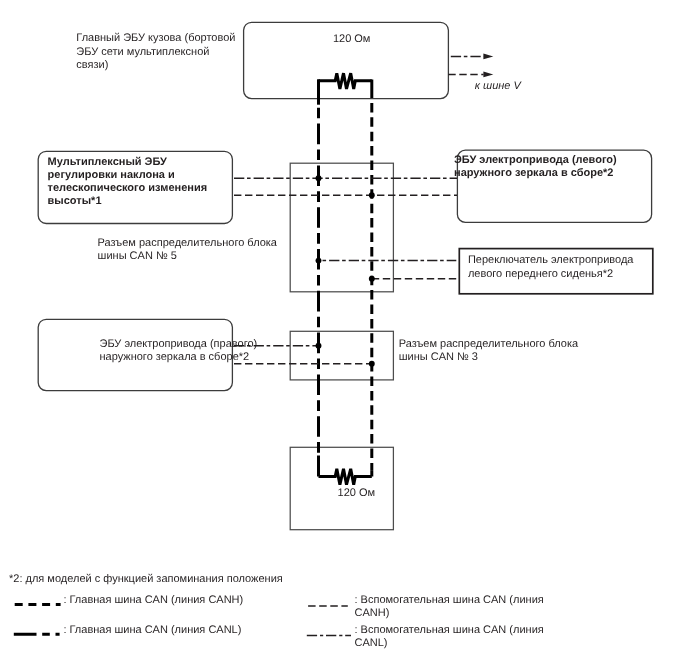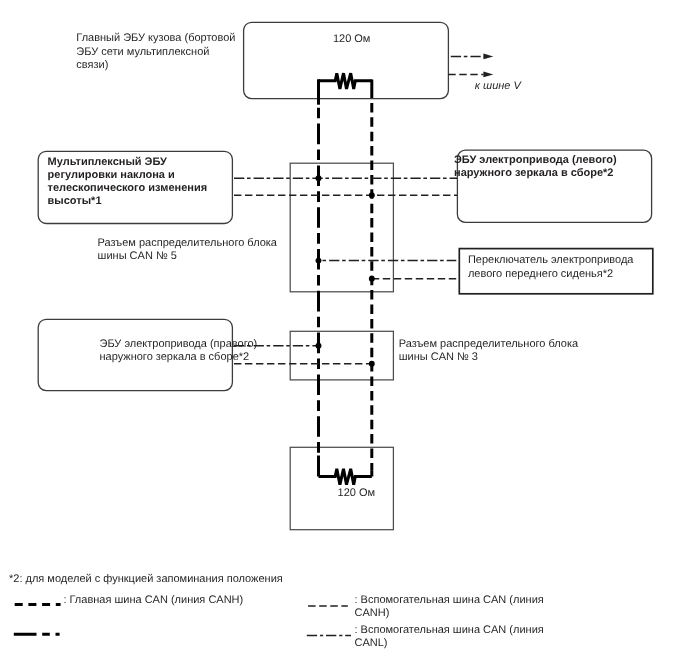--- a/index.html
+++ b/index.html
@@ -80,17 +80,18 @@
 левого переднего сиденья*2</div>
 <div class="txt" style="left:55.5px;top:337.9px;margin-left:44px;">ЭБУ электропривода (правого)
 наружного зеркала в сборе*2</div>
 <div class="txt" style="left:398.7px;top:338.1px;">Разъем распределительного блока
 шины CAN № 3</div>
 <div class="txt" style="left:337.6px;top:486.5px;">120 Ом</div>
 
 <div class="txt" style="left:9px;top:565px;margin-top:8px;">*2: для моделей с функцией запоминания положения</div>
 
 <div class="txt" style="left:63.4px;top:593.9px;">: Главная шина CAN (линия CANH)</div>
+<div class="txt" style="left:63.4px;top:623.5px;">: Главная шина CAN (линия CANL)</div>
 <div class="txt" style="left:354.5px;top:593.9px;">: Вспомогательная шина CAN (линия
 CANH)</div>
 <div class="txt" style="left:354.5px;top:623.5px;">: Вспомогательная шина CAN (линия
 CANL)</div>
 </div>
 
 </body></html>

